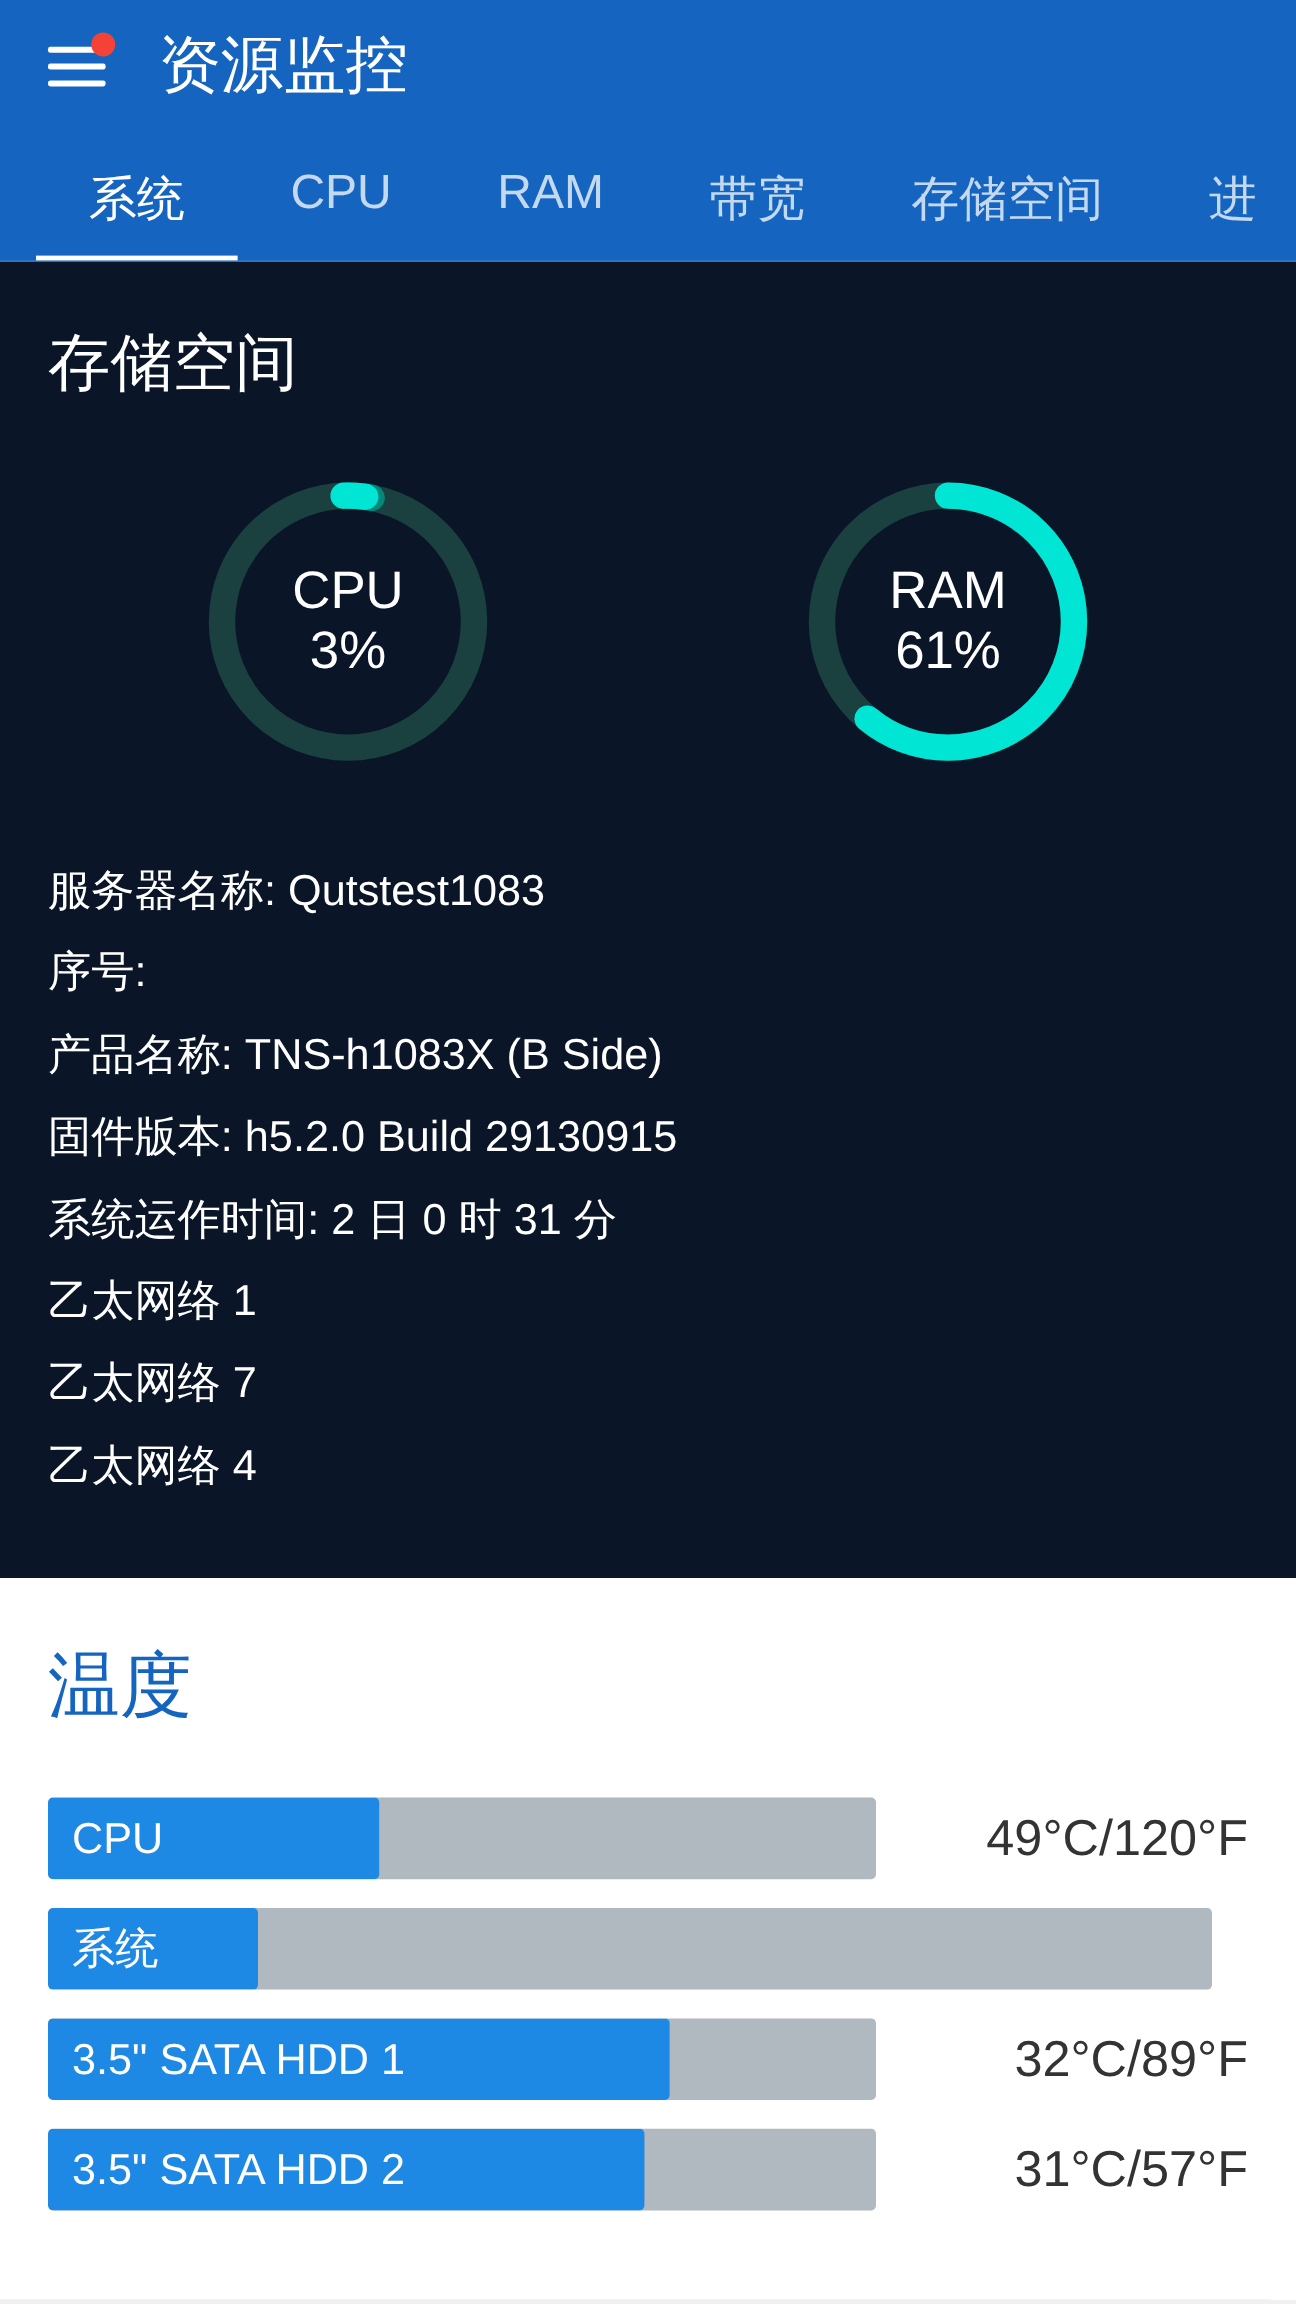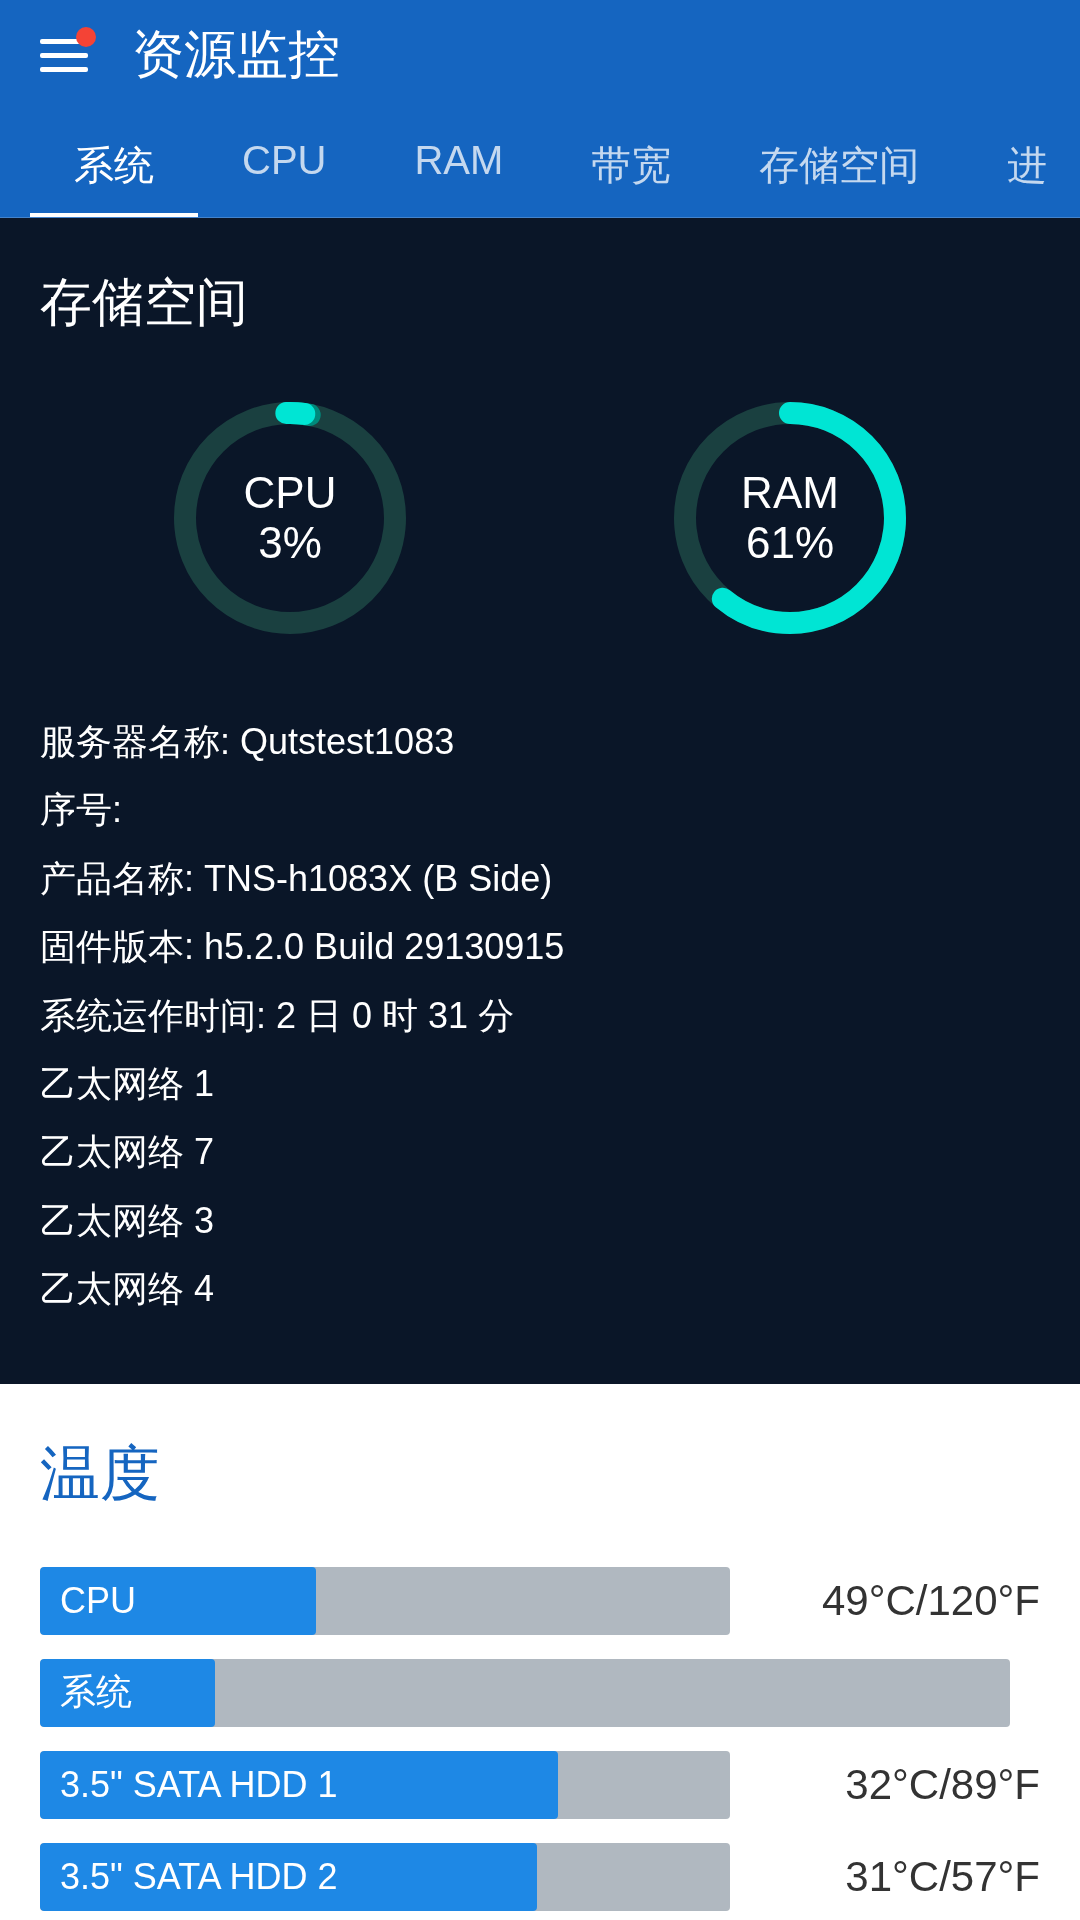--- a/index.html
+++ b/index.html
@@ -253,21 +253,20 @@
     <p>
       <span>固件版本:</span>
       <span>h5.2.0 Build 29130915</span>
     </p>
     <p>
       <span>系统运作时间:</span>
       <span>2 日 0 时 31 分</span>
     </p>
     <p>乙太网络 1</p>
     <p>乙太网络 7</p>
-    <p>乙太网络 3</p>
     <p>乙太网络 4</p>
   </div>
 </div>
 
 <div class="temperature-section">
   <div class="temp-title">温度</div>
 
   <div class="temp-row">
     <div class="temp-bar-container">
       <div class="temp-bar-fill" style="width: 40%;">

